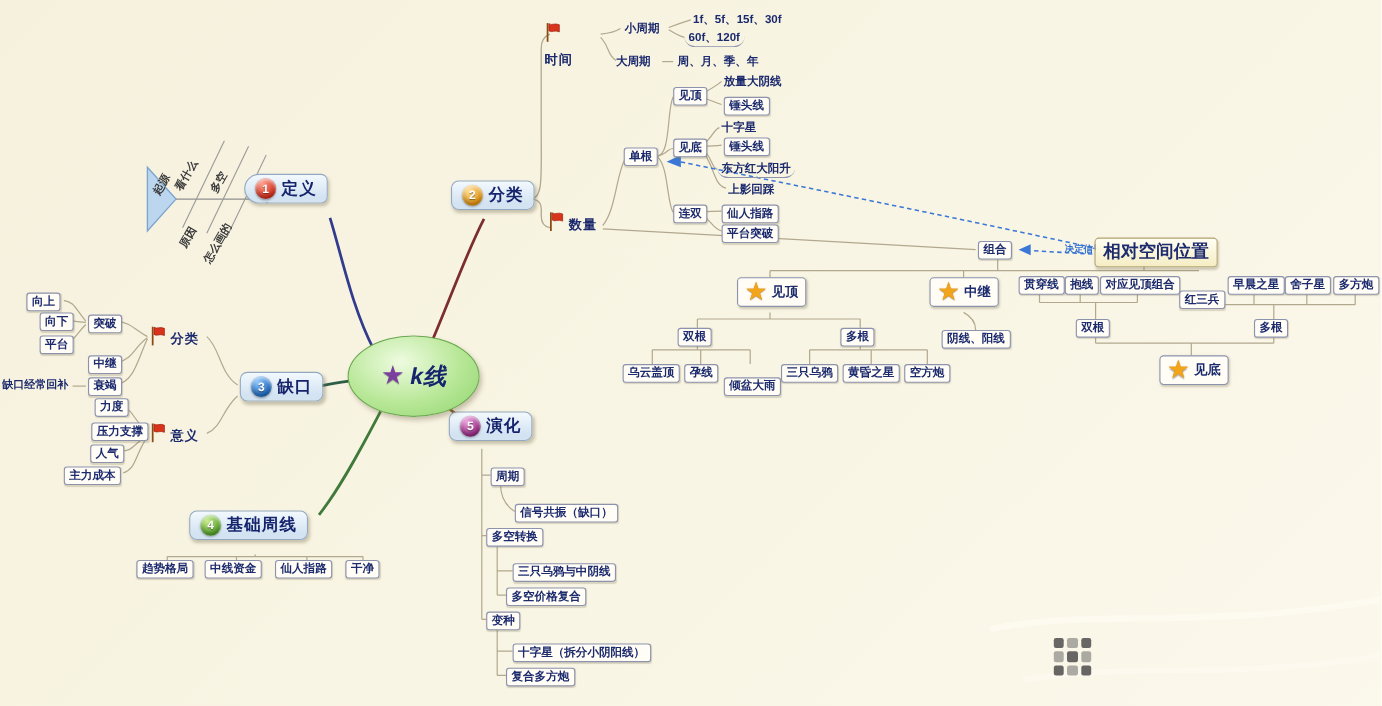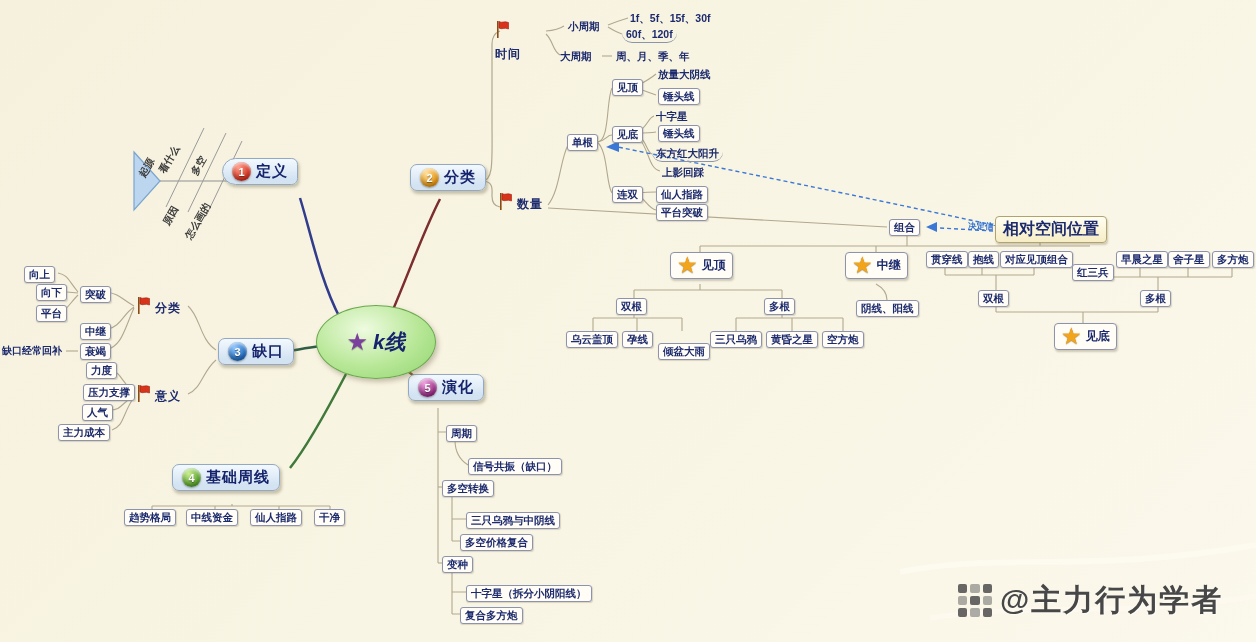--- a/index.html
+++ b/index.html
@@ -286,16 +286,15 @@
     <span></span>
         <span class="lite"></span>
         <span></span>
     <span class="lite"></span>
         <span></span>
         <span class="lite"></span>
     <span></span>
         <span class="lite"></span>
         <span></span>
   </div>
-  <div id="wm-text">@主力行为学者</div>
 </div>
 
 </div>
 
 </body></html>

